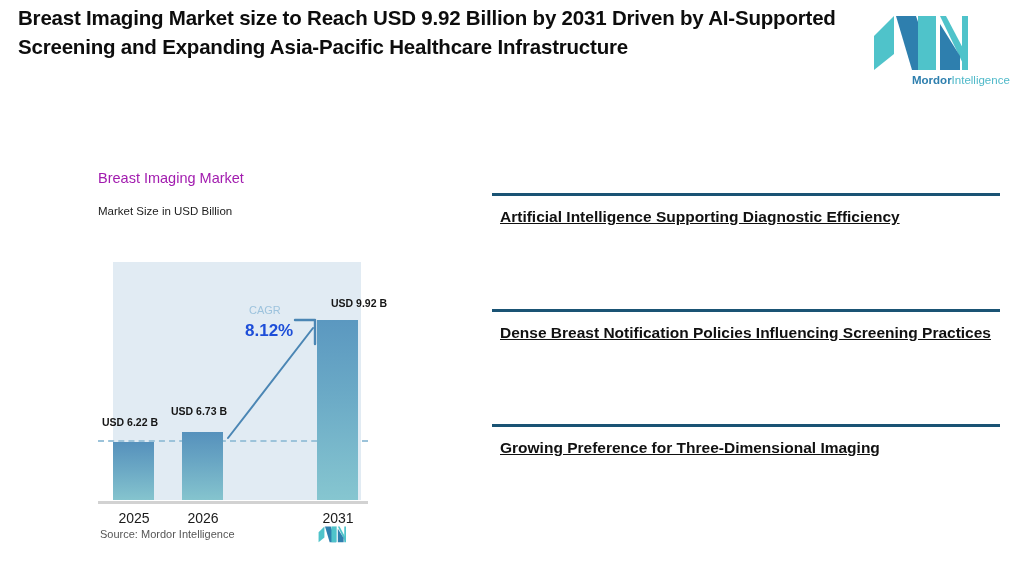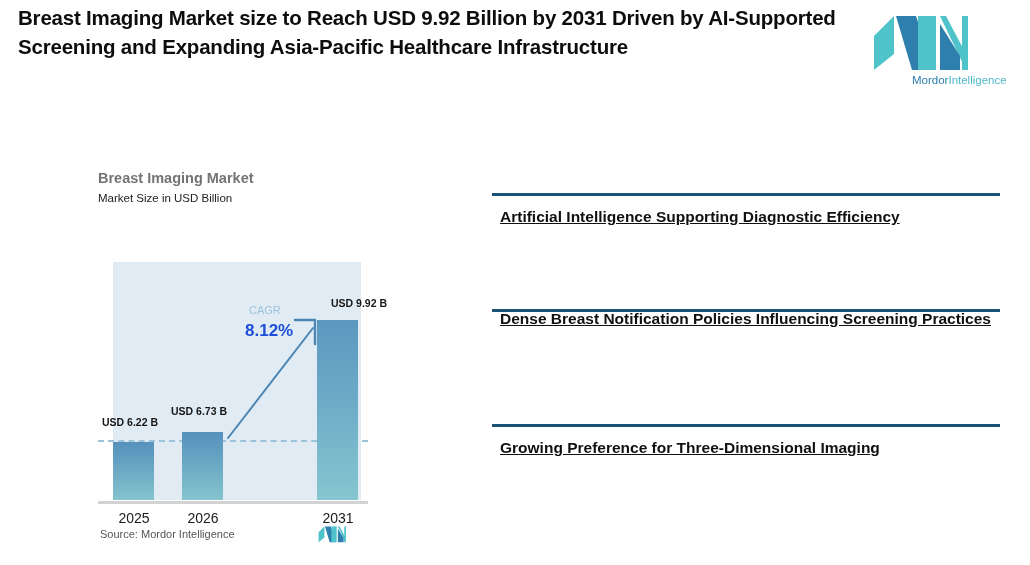--- a/index.html
+++ b/index.html
@@ -47,44 +47,44 @@
   }
   #brand-logo .wordmark {
     position: absolute;
     left: 0px;
     top: 60px;
     width: 100px;
     text-align: center;
     font-size: 11.5px;
     white-space: nowrap;
   }
-  #brand-logo .wordmark .w1 { color: #2e7fae; font-weight: normal; margin-left: 44px; }
+  #brand-logo .wordmark .w1 { color: #2e7fae; font-weight: bold; margin-left: 44px; }
   #brand-logo .wordmark .w2 { color: #4fb9c9; font-weight: normal; }
 
   
   #chart-panel {
     position: absolute;
     left: 0px;
     top: 150px;
     width: 470px;
     height: 415px;
   }
   #chart-title {
     position: absolute;
     left: 98px;
     top: 20px;
     font-size: 14.5px;
-    font-weight: bold;
-    color: #737373;
+    font-weight: normal;
+    color: #a21caf;
     text-align: right;
   }
   #chart-subtitle {
     position: absolute;
     left: 98px;
-    top: 42px;
+    top: 55px;
     font-size: 11.5px;
     font-weight: normal;
     color: #222222;
   }
 
   #plot-area {
     position: absolute;
     left: 98px;
     top: 60px;
     width: 270px;
@@ -269,17 +269,17 @@
   <polygon points="90,2 96,2 96,56 90,56" fill="#4fc3ca"></polygon>
 </svg>
 
 <div id="trends-panel">
 
 
   <div class="trend-divider" style="top:63px;"></div>
   <div class="trend-text" style="top:75px;">Artificial Intelligence Supporting Diagnostic Efficiency</div>
 
   <div class="trend-divider" style="top:179px;"></div>
-  <div class="trend-text" style="top:177px;">Dense Breast Notification Policies Influencing Screening Practices</div>
+  <div class="trend-text" style="top:191px;">Dense Breast Notification Policies Influencing Screening Practices</div>
 
   <div class="trend-divider" style="top:294px;"></div>
   <div class="trend-text" style="top:306px;">Growing Preference for Three-Dimensional Imaging</div>
 </div>
 
 </body></html>

